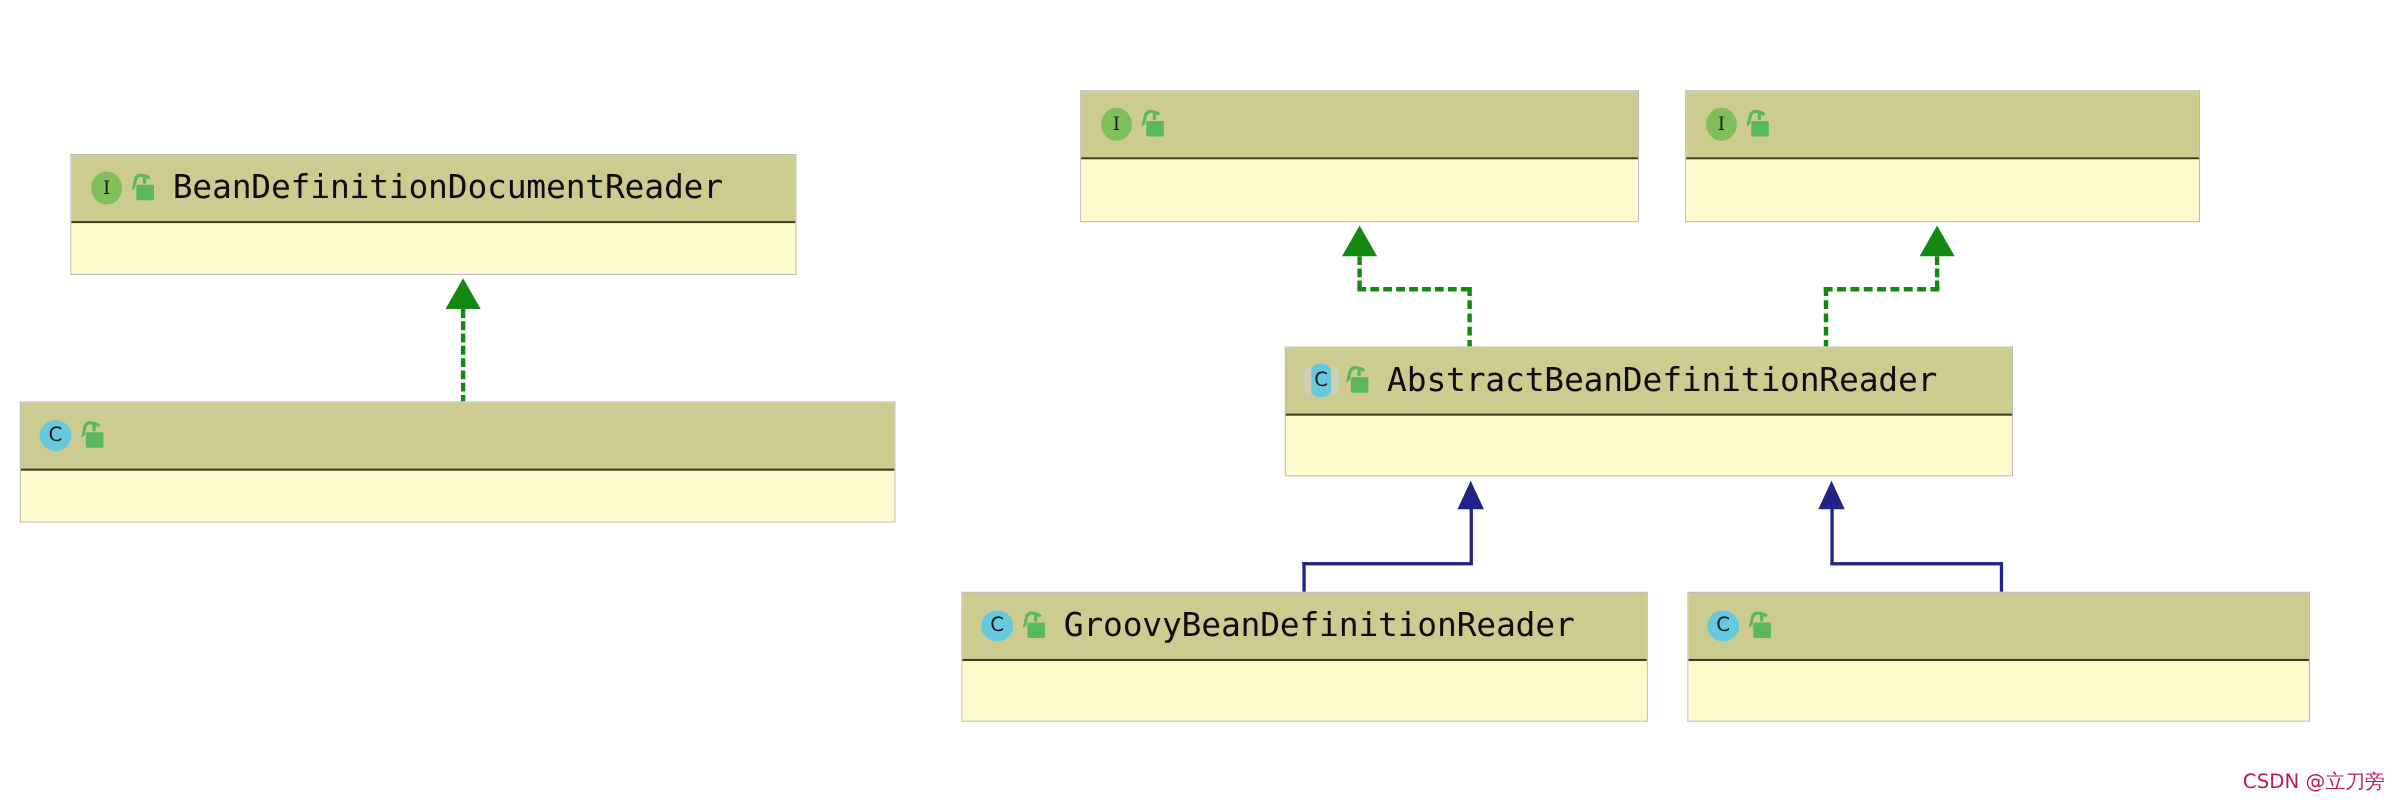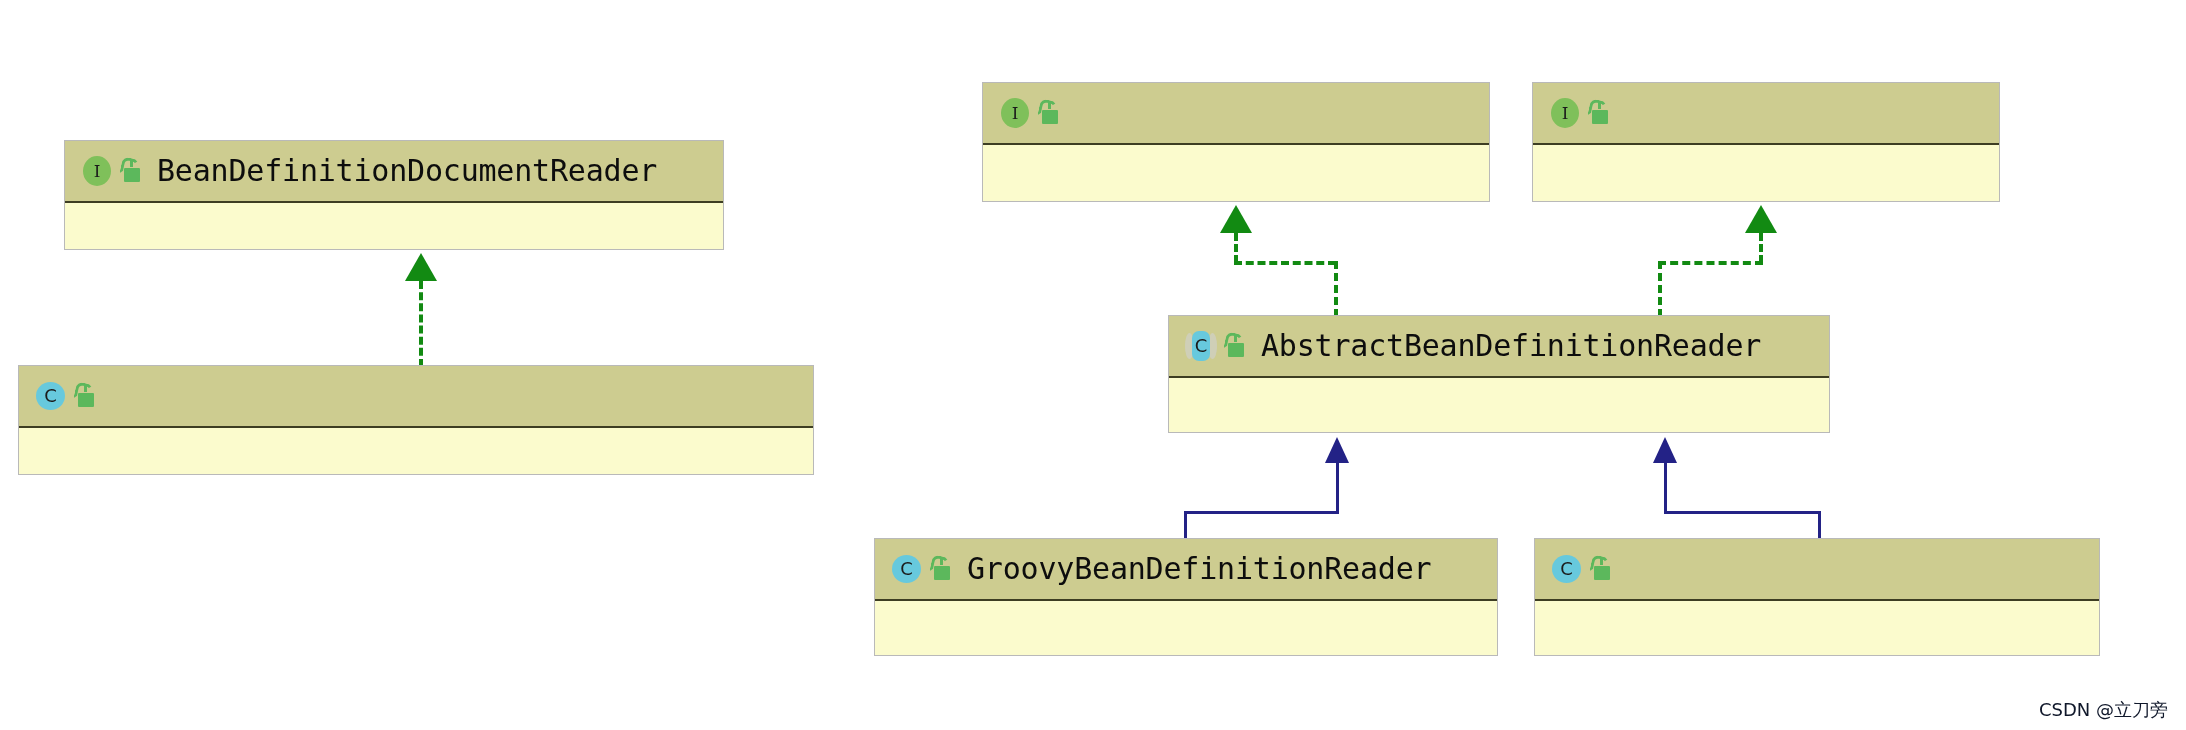--- a/index.html
+++ b/index.html
@@ -194,21 +194,21 @@
     border-right: 12px solid transparent;
     border-bottom: 26px solid #232286;
   }
   
   #watermark {
     position: absolute;
     right: 18px;
     bottom: 8px;
     font-family: "DejaVu Sans", "Liberation Sans", sans-serif;
     font-size: 18px;
-    color: #0f172a;
+    color: #be185d;
     white-space: nowrap;
     z-index: 4;
   }
 </style>
 </head>
 <body>
 
 <div id="canvas">
 
   <div class="arrow arrow-green" style="left:405px; top:253px;"></div>

